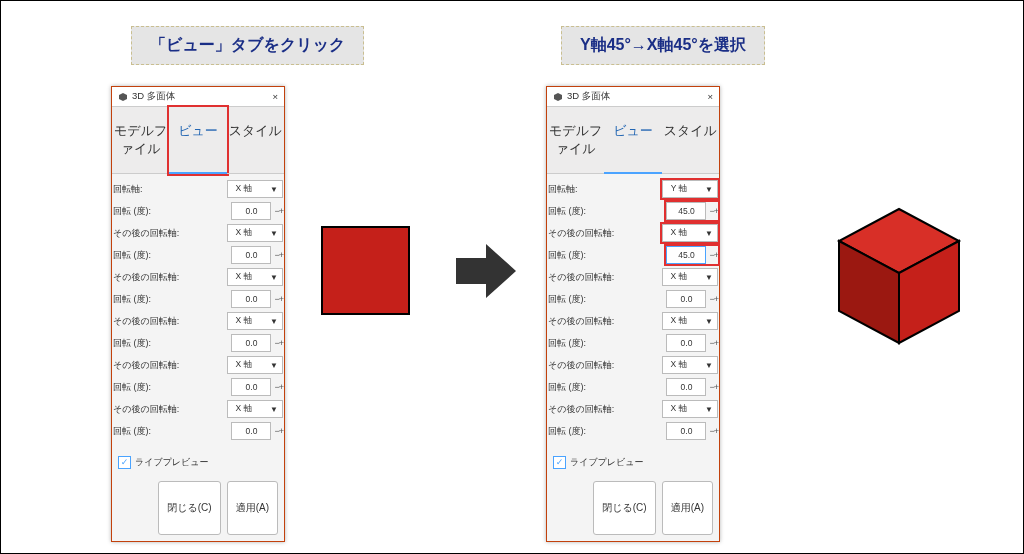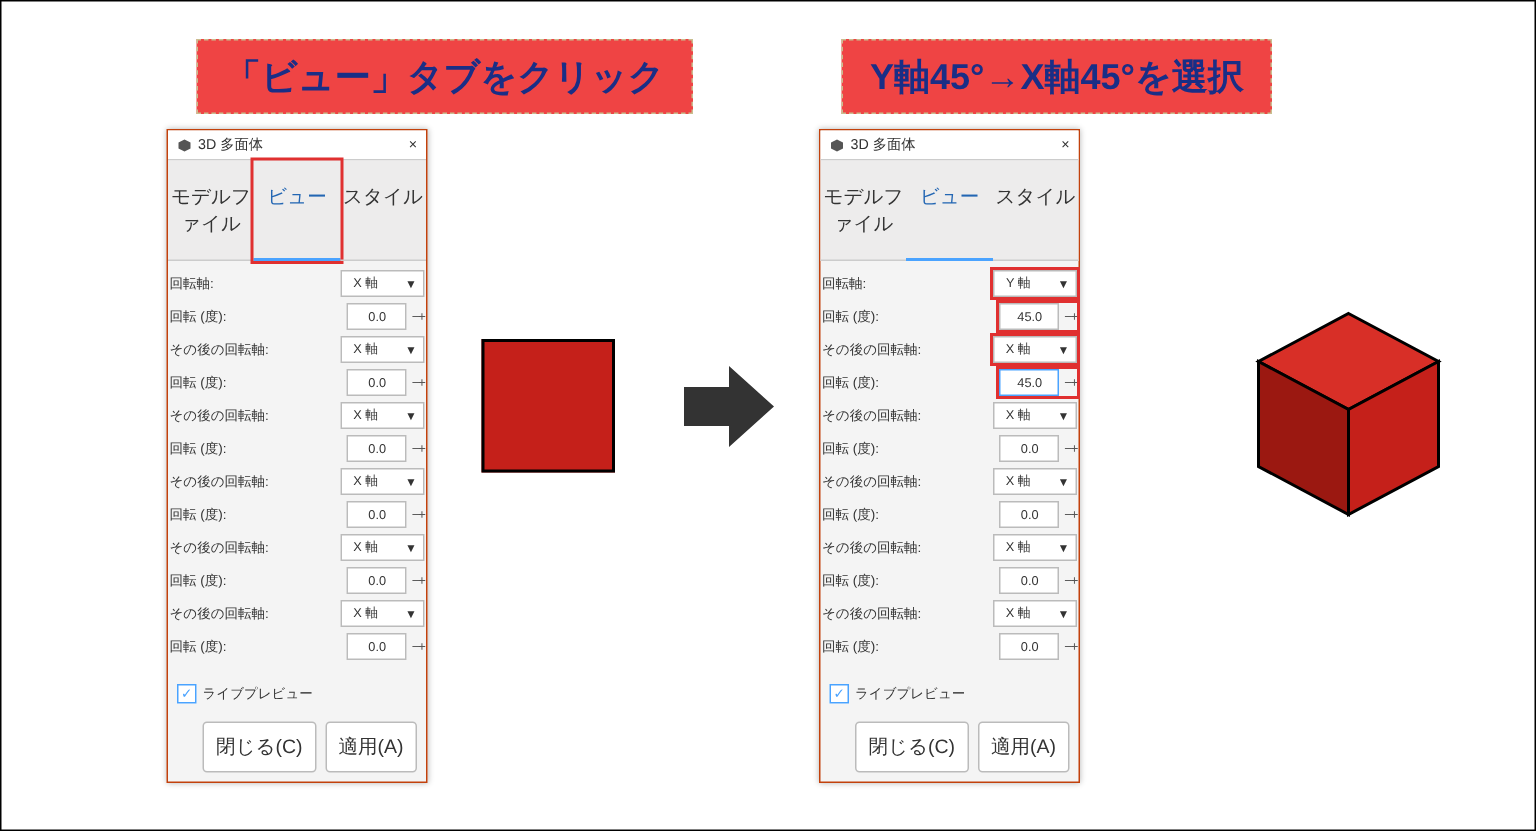--- a/index.html
+++ b/index.html
@@ -1,17 +1,17 @@
 <!DOCTYPE html>
 <html><head>
 <meta charset="utf-8">
 <style>
   html,body{margin:0;padding:0;font-family:"Meiryo","Hiragino Kaku Gothic Pro",sans-serif;background:#fff}
   .canvas{position:relative;width:1024px;height:554px;border:1px solid #000;box-sizing:border-box}
-  .callout{position:absolute;background:#ef4444;border:1px dashed #c9be90;padding:8px 18px;color:#1a2e86;font-weight:700;font-size:24px}
+  .callout{position:absolute;background:#e5e5e5;border:1px dashed #c9be90;padding:8px 18px;color:#1a2e86;font-weight:700;font-size:16px}
   .CO1{left:130px;top:25px}
   .CO2{left:560px;top:25px}
 
   .panel{position:absolute;width:172px;background:#f4f4f4;border:1px solid #c2410c;box-shadow:0 0 4px rgba(0,0,0,.3);font-size:9.5px;color:#333}
   .panel .titlebar{display:flex;align-items:center;padding:3px 6px;background:#fff;border-bottom:1px solid #ccc}
   .panel .titlebar .icon{width:10px;height:10px;margin-right:4px}
   .panel .titlebar .ttl{flex:1}
   .panel .titlebar .close{cursor:default}
   .panel .tabs{display:flex;background:#edecec}
   .panel .tabs .tab{flex:1;text-align:center;padding:15px 0;font-size:13px;border-bottom:1px solid #ccc}
@@ -21,21 +21,21 @@
   .row .lbl{white-space:nowrap}
   .ctrl{display:flex;align-items:center;gap:3px}
   .dd{width:46px;height:16px;background:#fff;border:1px solid #bbb;font-size:8.5px;display:inline-flex;align-items:center;justify-content:flex-end;padding:0 4px;gap:18px}
   .dd .car{font-size:8px}
   .num{width:32px;height:16px;background:#fff;border:1px solid #bbb;font-size:8.5px;text-align:right;padding:0 3px;display:inline-flex;align-items:center;justify-content:center}
   .spin{font-size:9px;letter-spacing:-1px;color:#555}
   .hlRed{outline:2px solid #e03030}
   .live{padding:8px 6px 6px;display:flex;align-items:center;gap:4px;font-size:9px}
   .chk{width:11px;height:11px;background:#fff;border:1px solid #4aa3ff;display:inline-flex;align-items:center;justify-content:center;color:#4aa3ff;font-size:9px;line-height:1}
   .btns{display:flex;justify-content:flex-end;gap:6px;padding:6px}
-  .btn{background:#fff;border:1px solid #bbb;border-radius:3px;padding:7px 8px;font-size:13px}
+  .btn{background:#fff;border:1px solid #bbb;border-radius:3px;padding:19px 8px;font-size:10px}
 
   .P1{left:110px;top:85px}
   .P2{left:545px;top:85px}
 
   .square{position:absolute;left:320px;top:225px;width:85px;height:85px;background:#c5201a;border:2px solid #000}
   .arrow{position:absolute;left:450px;top:235px;width:70px;height:70px;color:#333}
   .cube{position:absolute;left:828px;top:200px;width:140px;height:150px}
 </style>
 </head>
 <body>

